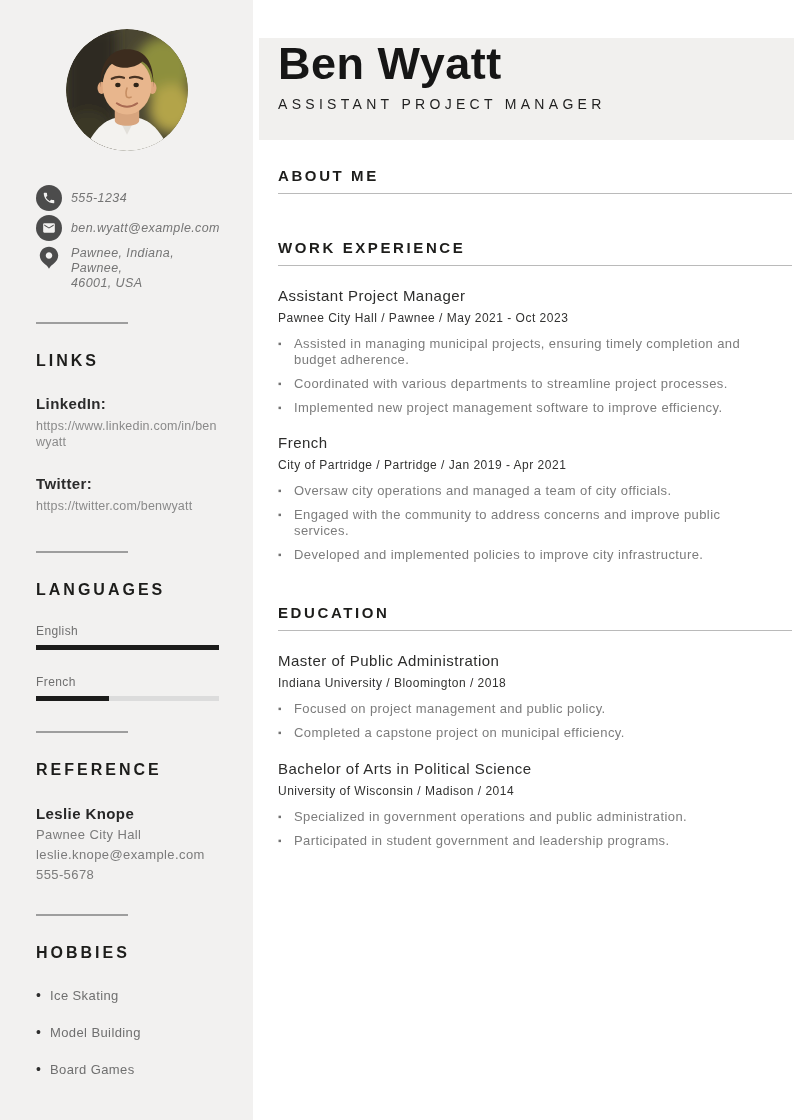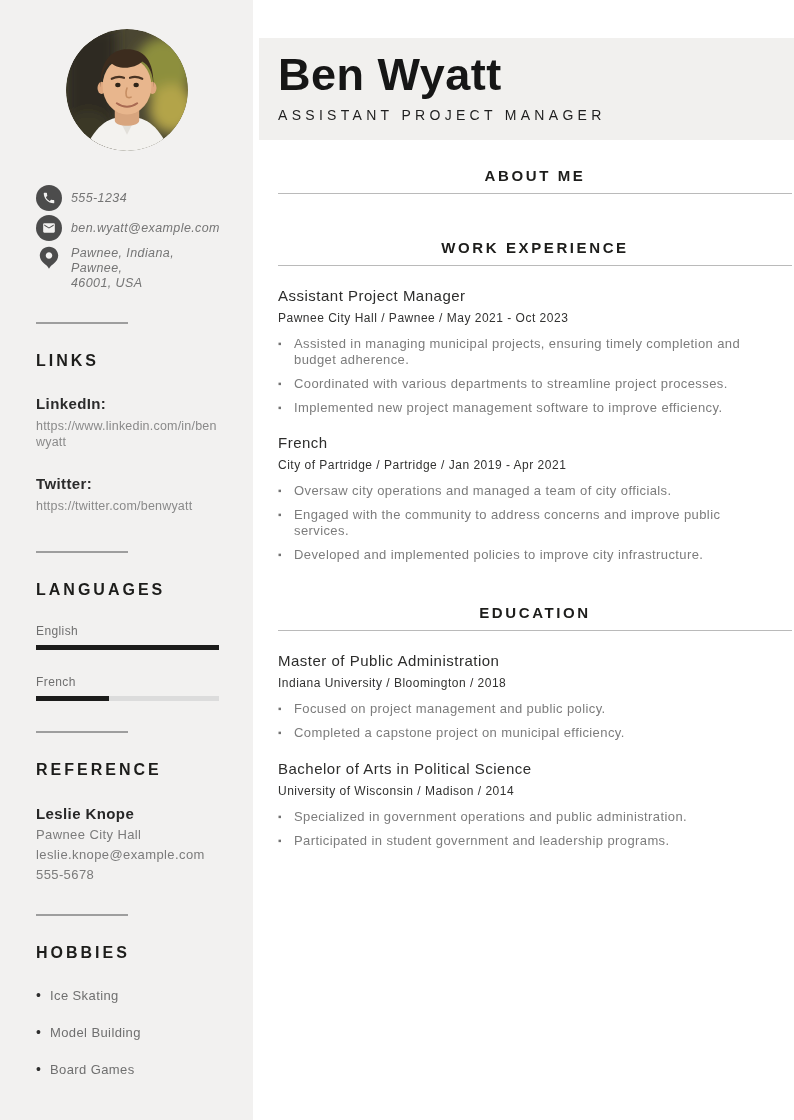--- a/index.html
+++ b/index.html
@@ -121,21 +121,21 @@
     color: #2e2e2e; font-size: 14px;
   }
 
   
   .main { flex: 1; min-width: 0; }
 
   .band {
     margin-top: 38px;
     height: 102px;
     background: #f1f0ee;
-    padding: 13px 0 0 19px;
+    padding: 2px 0 0 19px;
   }
   .person-name {
     font-size: 45px;
     font-weight: bold;
     letter-spacing: 0.5px;
     color: #161616;
     line-height: 48px;
   }
   .person-title {
     margin-top: 8px;
@@ -144,21 +144,20 @@
     color: #1f1f1f;
   }
 
   .content { padding-left: 19px; padding-right: 2px; }
 
   .section-heading {
     font-size: 15px;
     font-weight: bold;
     letter-spacing: 2.6px;
     color: #1d1d1b;
-    text-align: center;
   }
   .section-rule { margin-top: 9px; height: 1px; background: #bababa; }
 
   .sec-about { margin-top: 27px; }
   .about-text {
     margin-top: 17px;
     font-size: 13px;
     color: #7c7c7c;
     letter-spacing: 0.4px;
     line-height: 15.5px;

